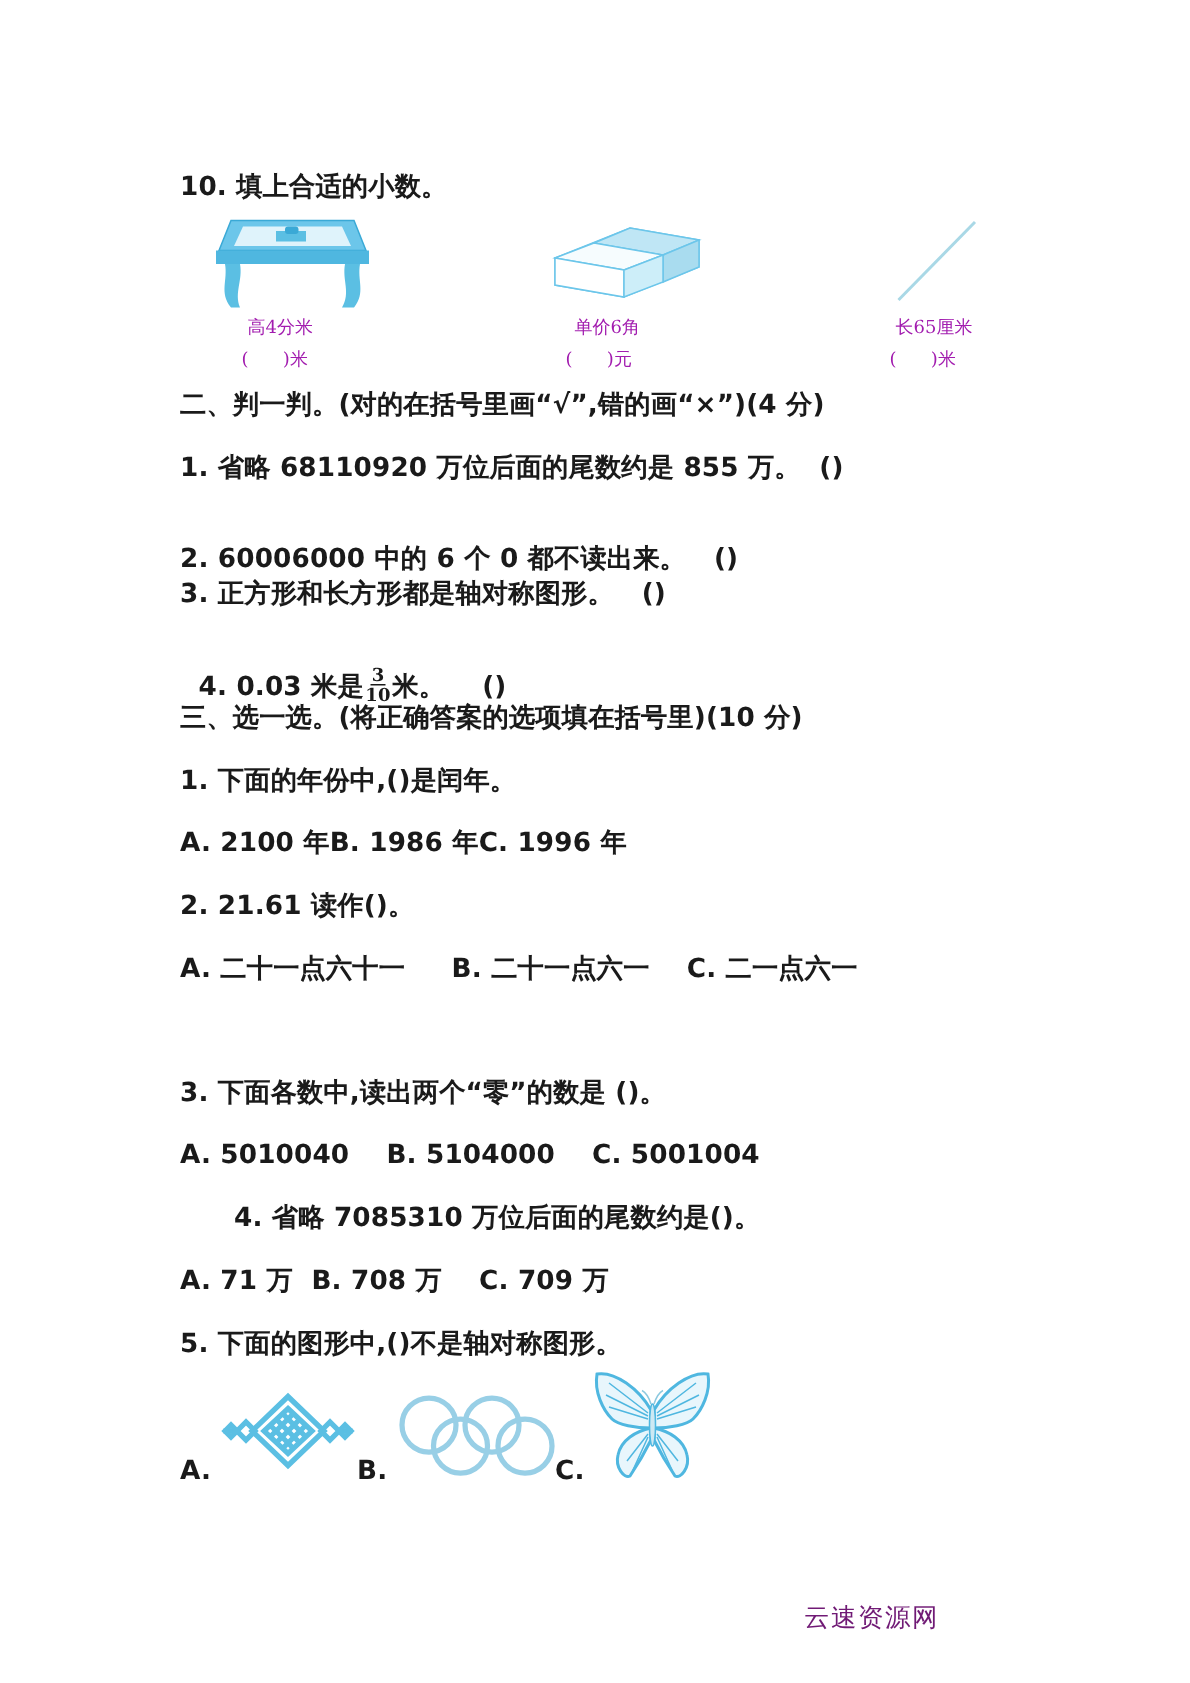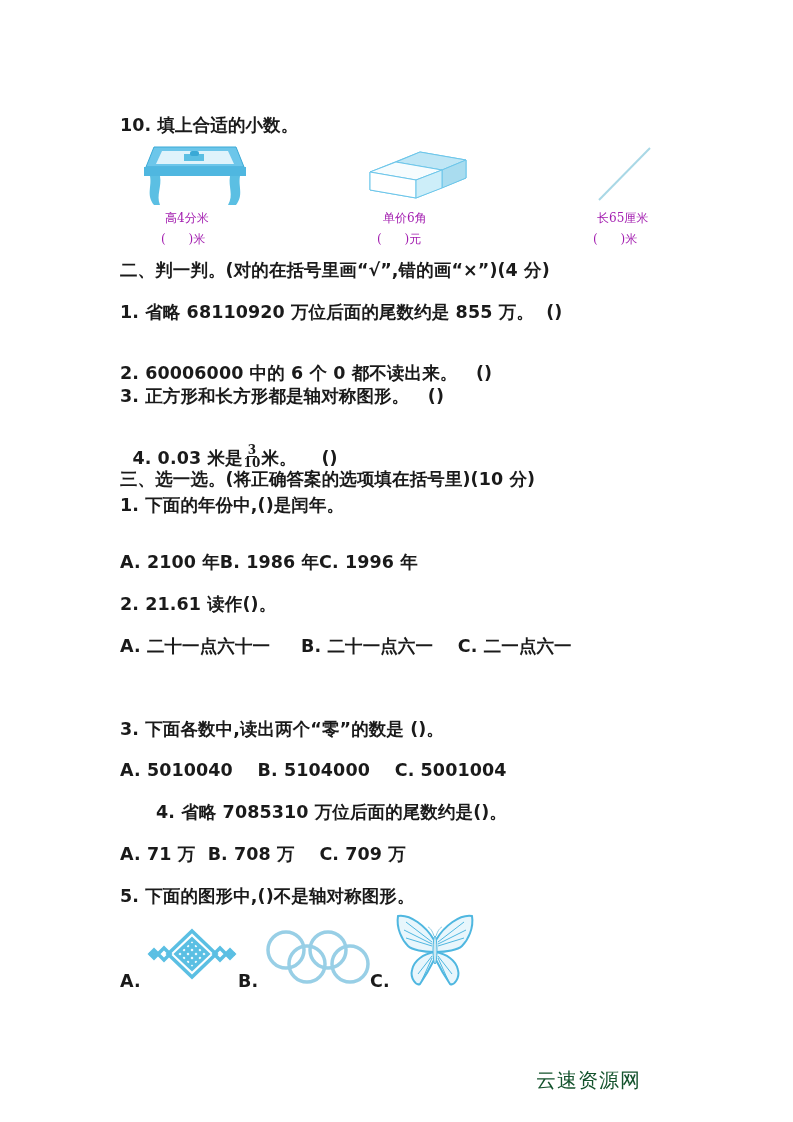--- a/index.html
+++ b/index.html
@@ -17,21 +17,21 @@
       color: #a21caf; white-space: pre; text-align: center;
     }
     .frac {
       display: inline-flex; flex-direction: column; align-items: center;
       vertical-align: middle; font-family: "DejaVu Serif", serif; font-size: 12px;
       line-height: 12px; margin: 0 1px; position: relative; top: -2px;
     }
     .frac .num { border-bottom: 1px solid #1a1a1a; padding: 0 1px; }
     .footer {
       position: absolute; left: 536px; top: 1067px; font-family: Liberation Mono, monospace;
-      font-size: 20px; letter-spacing: 1px; color: #14532d;
+      font-size: 17px; letter-spacing: 1px; color: #701a75;
     }
   </style>
 </head>
 <body>
 
 <div class="line" style="top:114px;">10. 填上合适的小数。</div>
 
 <svg class="fig" style="left:140px; top:143px;" width="110" height="65" viewBox="0 0 110 65">
   <polygon points="14,4 96,4 104,24 6,24" fill="#6cc6ea" stroke="#3aa9d6" stroke-width="1"></polygon>
   <polygon points="22,8 88,8 94,21 16,21" fill="#dff3fb"></polygon>
@@ -63,21 +63,21 @@
 
 <div class="line" style="top:259px;">二、判一判。(对的在括号里画“√”,错的画“×”)(4 分)</div>
 <div class="line" style="top:301px;">1. 省略 68110920 万位后面的尾数约是 855 万。  ()</div>
 <div class="line" style="top:343px;margin-top:19px;">2. 60006000 中的 6 个 0 都不读出来。   ()</div>
 <div class="line" style="top:385px;text-align:center;">3. 正方形和长方形都是轴对称图形。   ()</div>
 <div class="line" style="top:424px;">
   <span>4. 0.03 米是</span><span class="frac"><span class="num">3</span><span>10</span></span><span>米。    ()</span>
 </div>
 
 <div class="line" style="top:468px;">三、选一选。(将正确答案的选项填在括号里)(10 分)</div>
-<div class="line" style="top:494px;text-align:right;">1. 下面的年份中,()是闰年。</div>
+<div class="line" style="top:510px;text-align:right;">1. 下面的年份中,()是闰年。</div>
 <div class="line" style="top:551px;">A. 2100 年B. 1986 年C. 1996 年</div>
 <div class="line" style="top:593px;">2. 21.61 读作()。</div>
 <div class="line" style="top:635px;text-align:right;">A. 二十一点六十一     B. 二十一点六一    C. 二一点六一</div>
 <div class="line" style="top:718px;">3. 下面各数中,读出两个“零”的数是 ()。</div>
 <div class="line" style="top:759px;">A. 5010040    B. 5104000    C. 5001004</div>
 <div class="line" style="top:801px;margin-left:36px;">4. 省略 7085310 万位后面的尾数约是()。</div>
 <div class="line" style="top:843px;">A. 71 万  B. 708 万    C. 709 万</div>
 <div class="line" style="top:885px;text-align:center;">5. 下面的图形中,()不是轴对称图形。</div>
 
 <div class="line" style="top:970px;">A.</div>

